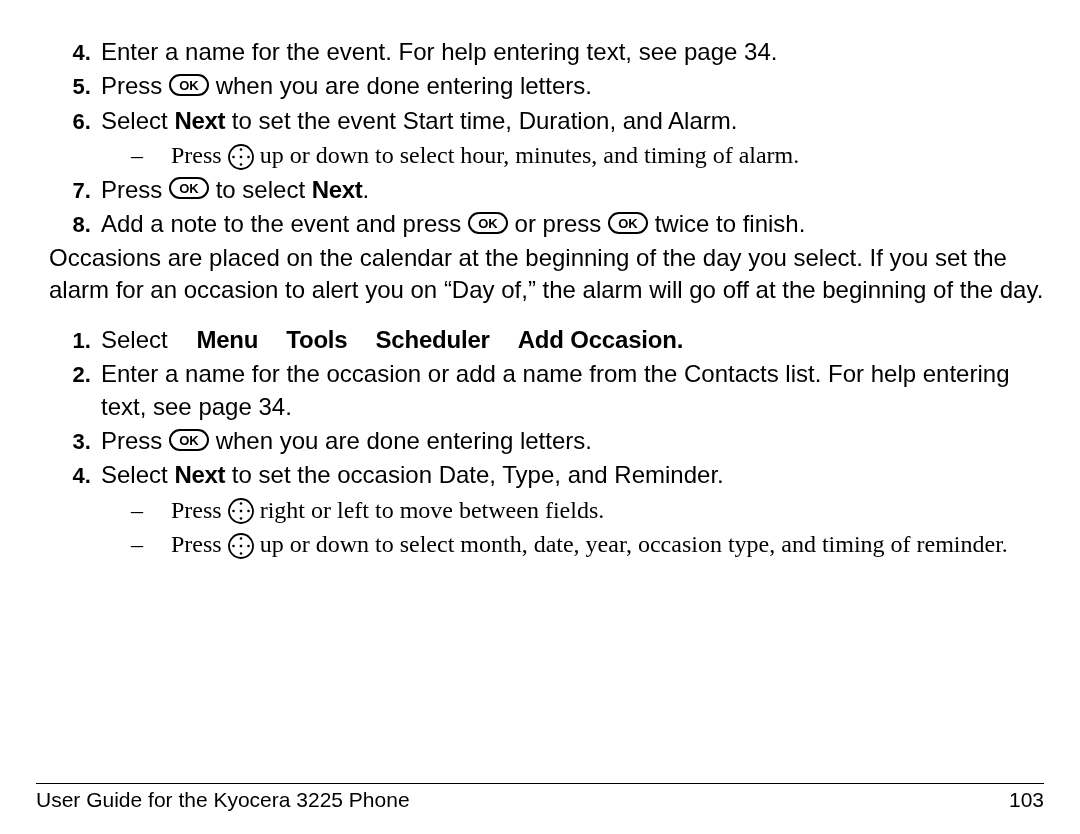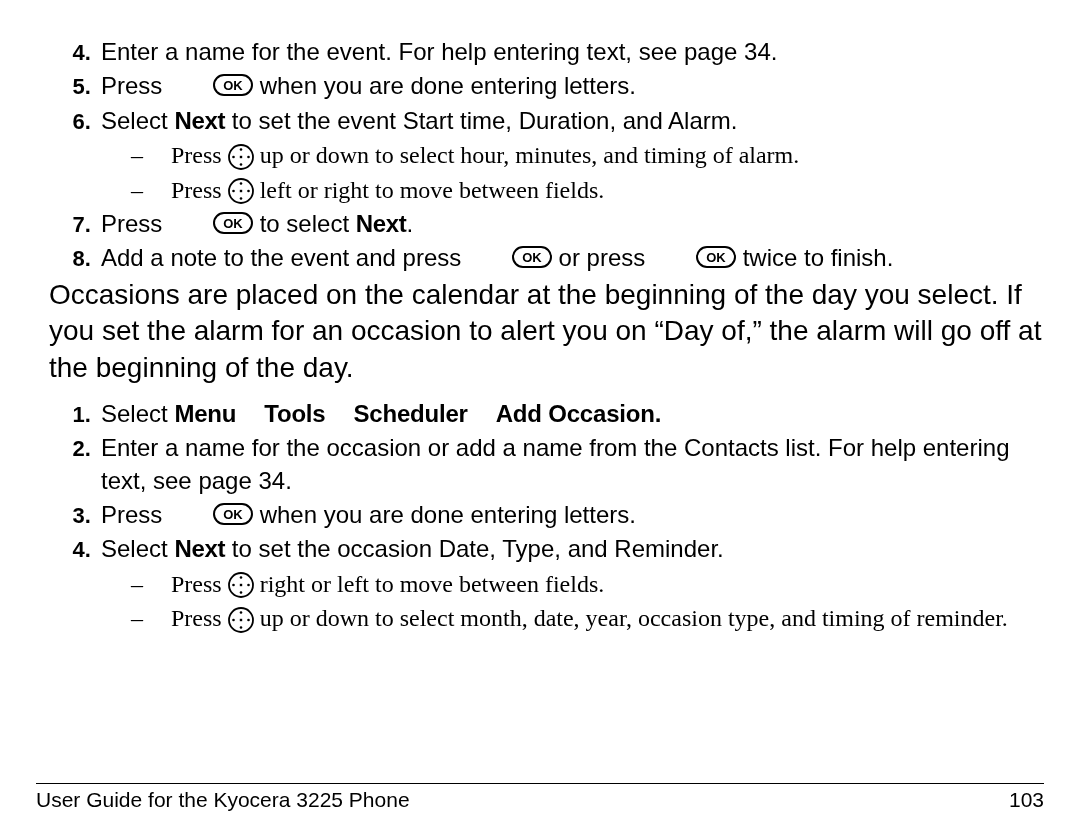--- a/index.html
+++ b/index.html
@@ -50,46 +50,46 @@
     left: 0;
     top: 0;
   }
   .ok-icon {
     display: inline-block;
     vertical-align: middle;
     width: 40px;
     height: 24px;
     position: relative;
     top: -2px;
-    margin-left: 44px;
   }
   .ok-icon svg { display: block; }
   .nav-icon {
     display: inline-block;
     vertical-align: middle;
     width: 26px;
     height: 26px;
     position: relative;
     top: -1px;
   }
   .nav-icon svg { display: block; }
   .condensed { font-weight: bold; letter-spacing: -0.3px; }
   h2.section {
     font-size: 28px;
     font-weight: bold;
     margin: 24px 0 4px 0;
   }
   p.body {
-    font-size: 28px;
+    font-size: 24px;
     line-height: 1.3;
-    margin: 0 0 12px 0;
+    margin: 0 0 19px 0;
   }
   .menupath {
     font-weight: bold;
     letter-spacing: -0.2px;
+    margin-left: 22px;
   }
   .menupath .sep {
     display: inline-block;
     width: 28px;
   }
   .footer {
     position: absolute;
     left: 36px;
     right: 36px;
     bottom: 22px;
@@ -113,28 +113,20 @@
           </svg></span> when you are done entering letters.</li>
       <li>Select <span class="condensed">Next</span> to set the event Start time, Duration, and Alarm.<ul class="dash">
           <li>Press <span class="nav-icon"><svg viewBox="0 0 26 26">
                 <circle cx="13" cy="13" r="12" fill="none" stroke="#000" stroke-width="1.8"></circle>
                 <circle cx="13" cy="5.5" r="1.3" fill="#000"></circle>
                 <circle cx="13" cy="20.5" r="1.3" fill="#000"></circle>
                 <circle cx="5.5" cy="13" r="1.3" fill="#000"></circle>
                 <circle cx="20.5" cy="13" r="1.3" fill="#000"></circle>
                 <rect x="11.8" y="11.8" width="2.4" height="2.4" fill="#000"></rect>
               </svg></span> up or down to select hour, minutes, and timing of alarm.</li>
-          <li>Press <span class="nav-icon"><svg viewBox="0 0 26 26">
-                <circle cx="13" cy="13" r="12" fill="none" stroke="#000" stroke-width="1.8"></circle>
-                <circle cx="13" cy="5.5" r="1.3" fill="#000"></circle>
-                <circle cx="13" cy="20.5" r="1.3" fill="#000"></circle>
-                <circle cx="5.5" cy="13" r="1.3" fill="#000"></circle>
-                <circle cx="20.5" cy="13" r="1.3" fill="#000"></circle>
-                <rect x="11.8" y="11.8" width="2.4" height="2.4" fill="#000"></rect>
-              </svg></span> left or right to move between fields.</li>
         </ul></li>
       <li>Press <span class="ok-icon"><svg viewBox="0 0 40 22">
             <rect x="1" y="1" width="38" height="20" rx="10" ry="10" fill="none" stroke="#000" stroke-width="2"></rect>
             <text x="20" y="16" text-anchor="middle" font-family="Arial" font-size="13" font-weight="bold">OK</text>
           </svg></span> to select <span class="condensed">Next</span>.</li>
       <li>Add a note to the event and press <span class="ok-icon"><svg viewBox="0 0 40 22">
             <rect x="1" y="1" width="38" height="20" rx="10" ry="10" fill="none" stroke="#000" stroke-width="2"></rect>
             <text x="20" y="16" text-anchor="middle" font-family="Arial" font-size="13" font-weight="bold">OK</text>
           </svg></span> or press <span class="ok-icon"><svg viewBox="0 0 40 22">
             <rect x="1" y="1" width="38" height="20" rx="10" ry="10" fill="none" stroke="#000" stroke-width="2"></rect>

